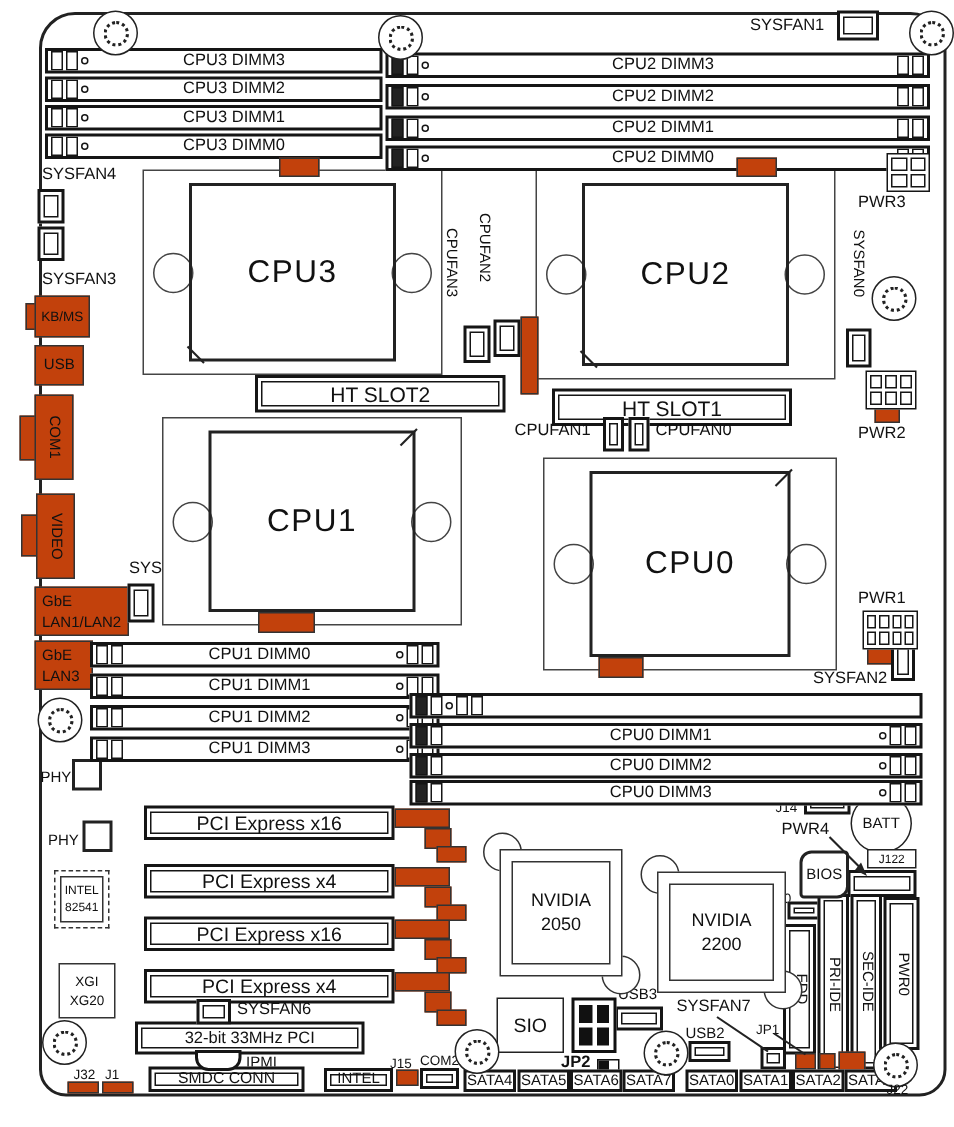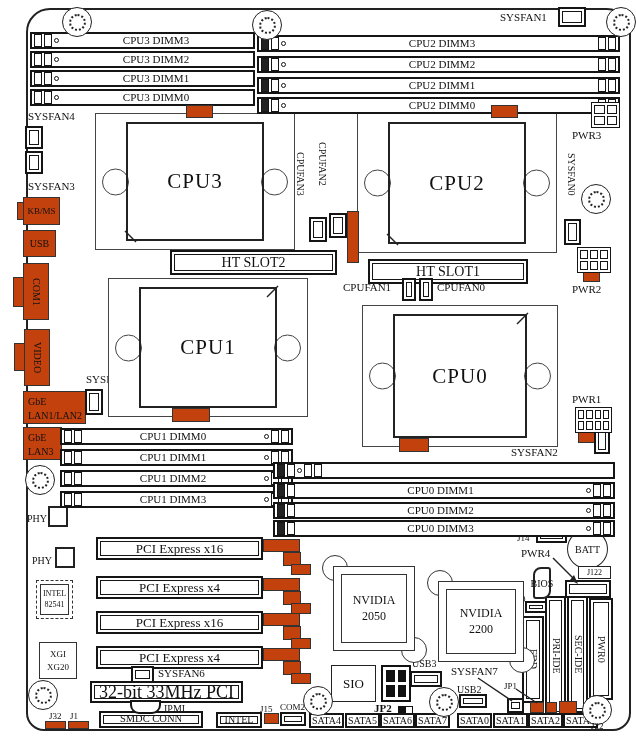--- a/index.html
+++ b/index.html
@@ -1,18 +1,18 @@
 <!DOCTYPE html>
 <html><head>
 <meta charset="utf-8">
 <style>
   *{margin:0;padding:0;box-sizing:border-box}
   html,body{background:#fff}
   #stage{position:relative;width:636px;height:751px;background:#fff;overflow:hidden;
-         font-family:Liberation Serif, serif;color:#111}
+         font-family:Liberation Sans, sans-serif;color:#111}
   .a{position:absolute}
   .bd{border:1.4px solid #333;background:#c2410c}
   .lbl{font-size:11px;line-height:1;white-space:nowrap}
   .s9{font-size:9px}.s10{font-size:10px}
   .v{writing-mode:vertical-rl;white-space:nowrap}
   
   #board{left:26px;top:8px;width:605px;height:723px;border:2px solid #222;background:#fff;
          border-radius:24px 24px 18px 18px}
   
   .screw{width:30px;height:30px;border:1.6px solid #222;border-radius:50%;background:#fff;
@@ -260,21 +260,21 @@
       <i></i>
       <i></i>
       <i></i>
       <i></i>
       <i></i>
       <i></i>
       <i></i>
     </div>
   <div class="a bd" style="left:578px;top:432px;width:18px;height:11px"></div>
 
-  <span class="a lbl" style="left:511px;top:447px">SYSFAN2</span>
+  <span class="a lbl" style="left:542px;top:447px">SYSFAN2</span>
   <div class="a slot" style="left:594px;top:428px;width:16px;height:26px">
       <i class="in"></i>
     </div>
 
   <div class="a dimm" style="left:60px;top:428px;width:233px">
       <i class="latch"></i>
       <i class="latch"></i>
       <span class="dlbl">CPU1 DIMM0</span>
       <i class="pin"></i>
       <i class="latch"></i>
@@ -379,21 +379,21 @@
     </div>
   <div class="a bd" style="left:263px;top:648px;width:37px;height:13px"></div>
   <div class="a bd" style="left:283px;top:661px;width:18px;height:14px"></div>
   <div class="a bd" style="left:291px;top:673px;width:20px;height:11px"></div>
 
   <div class="a slot" style="left:131px;top:666px;width:23px;height:17px;z-index:2">
       <i class="in"></i>
     </div>
   <span class="a lbl" style="left:158px;top:668px">SYSFAN6</span>
   <div class="a slot" style="left:90px;top:681px;width:153px;height:22px">
-      <span class="in" style="font-size:18px">32-bit 33MHz PCI</span>
+      <span class="in" style="font-size:11px">32-bit 33MHz PCI</span>
     </div>
 
   <div class="a" style="left:130px;top:700px;width:31px;height:14px;border:2px solid #151515;border-radius:0 0 9px 9px;background:#fff;z-index:2"></div>
   <span class="a s10" style="left:164px;top:703px">IPMI</span>
   <span class="a s9" style="left:49px;top:711px">J32</span>
   <span class="a s9" style="left:70px;top:711px">J1</span>
   <div class="a bd" style="left:45px;top:721px;width:21px;height:8px"></div>
   <div class="a bd" style="left:68px;top:721px;width:21px;height:8px"></div>
   <div class="a slot" style="left:99px;top:711px;width:104px;height:17px">
       <span class="in" style="font-size:10.5px">SMDC CONN</span>
@@ -463,21 +463,21 @@
   <div class="a" style="left:567px;top:529px;width:41px;height:40px;border:1.6px solid #222;border-radius:50%;background:#fff;display:flex;align-items:center;justify-content:center;font-size:10px;z-index:2">
       <span>BATT</span>
     </div>
   <span class="a lbl" style="left:521px;top:548px">PWR4</span>
   <div class="a" style="left:578px;top:566px;width:33px;height:13px;border:1.4px solid #222;background:#fff;display:flex;align-items:center;justify-content:center;font-size:8px;z-index:3">
       <span>J122</span>
     </div>
   <div class="a slot" style="left:565px;top:580px;width:46px;height:18px">
       <i class="in"></i>
     </div>
-  <div class="a" style="left:533px;top:567px;width:18px;height:32px;border:2px solid #222;border-radius:8px 3px 8px 3px;background:#fff;display:flex;align-items:center;justify-content:center;font-size:10px;z-index:2">
+  <div class="a" style="left:533px;top:567px;width:33px;height:32px;border:2px solid #222;border-radius:8px 3px 8px 3px;background:#fff;display:flex;align-items:center;justify-content:center;font-size:10px;z-index:2">
       <span>BIOS</span>
     </div>
   <span class="a s9" style="left:513px;top:594px">J20</span>
   <div class="a slot" style="left:525px;top:601px;width:22px;height:12px">
       <i class="in"></i>
     </div>
 
   <div class="a slot" style="left:522px;top:616px;width:22px;height:87px">
       <span class="in">
         <span class="v s10">FDD</span>

